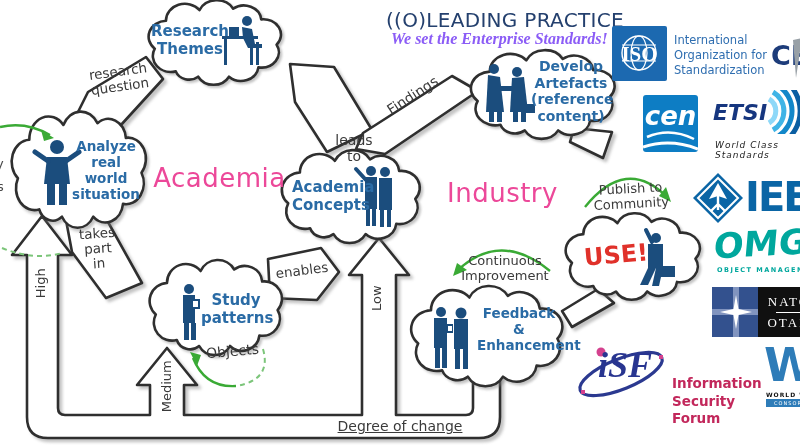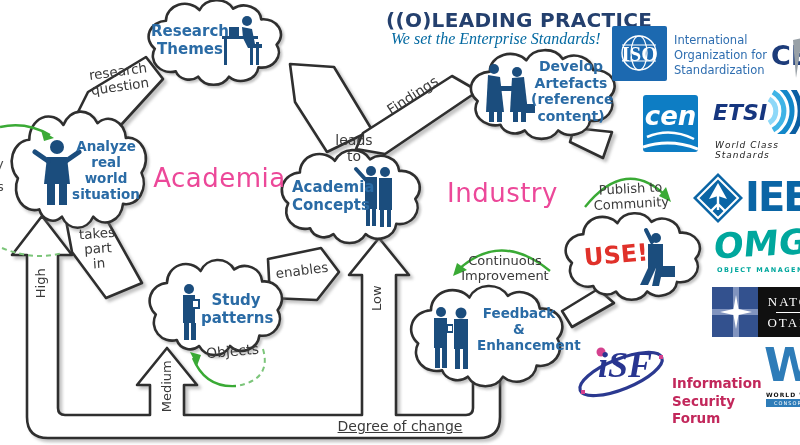--- a/index.html
+++ b/index.html
@@ -5,22 +5,22 @@
   html,body{margin:0;padding:0;background:#fff;}
   .stage{position:relative;width:800px;height:445px;background:#fff;overflow:hidden;
          font-family:"DejaVu Sans","Liberation Sans",sans-serif;}
   svg.layer{position:absolute;left:0;top:0;}
   .abs{position:absolute;}
   .lbl{color:#3a3a3a;font-size:13.5px;line-height:1.12;white-space:pre-line;text-align:center;}
   .cloudlbl{color:#2a6ba5;font-weight:bold;font-size:14px;line-height:1.18;white-space:pre-line;text-align:center;}
   .region{color:#ec4899;font-size:26px;font-weight:500;letter-spacing:.5px;}
   .outline{fill:#fff;stroke:#2f2f2f;stroke-width:2.6;stroke-linejoin:round;}
   .sh{filter:drop-shadow(3px 3px 1.5px rgba(125,125,125,.45));}
-  .brand{color:#24406e;font-weight:bold;font-size:20px;letter-spacing:.3px;white-space:nowrap;}
-  .tagline{color:#0369a1;font-family:"Liberation Serif",serif;font-style:italic;font-weight:normal;font-size:16px;white-space:nowrap;}
+  .brand{color:#24406e;font-weight:normal;font-size:20px;letter-spacing:.3px;white-space:nowrap;}
+  .tagline{color:#8b5cf6;font-family:"Liberation Serif",serif;font-style:italic;font-weight:bold;font-size:16px;white-space:nowrap;}
   .uselbl{color:#e0312a;font-weight:bold;font-size:24px;transform:rotate(-5deg);}
   .rot90{transform:rotate(-90deg);}
   .logo-sq{border-radius:2px;}
   .isoname{color:#2f6eb0;font-size:11.5px;line-height:1.3;white-space:pre-line;}
   .natotxt{color:#fff;font-family:"Liberation Serif",serif;font-size:13px;letter-spacing:2px;text-align:center;line-height:1.25;}
   .isfname{color:#c2275b;font-size:13.5px;font-weight:bold;line-height:1.3;white-space:pre-line;}
   .frag{color:#4a4a4a;font-size:13px;}
 </style>
 </head>
 <body>

